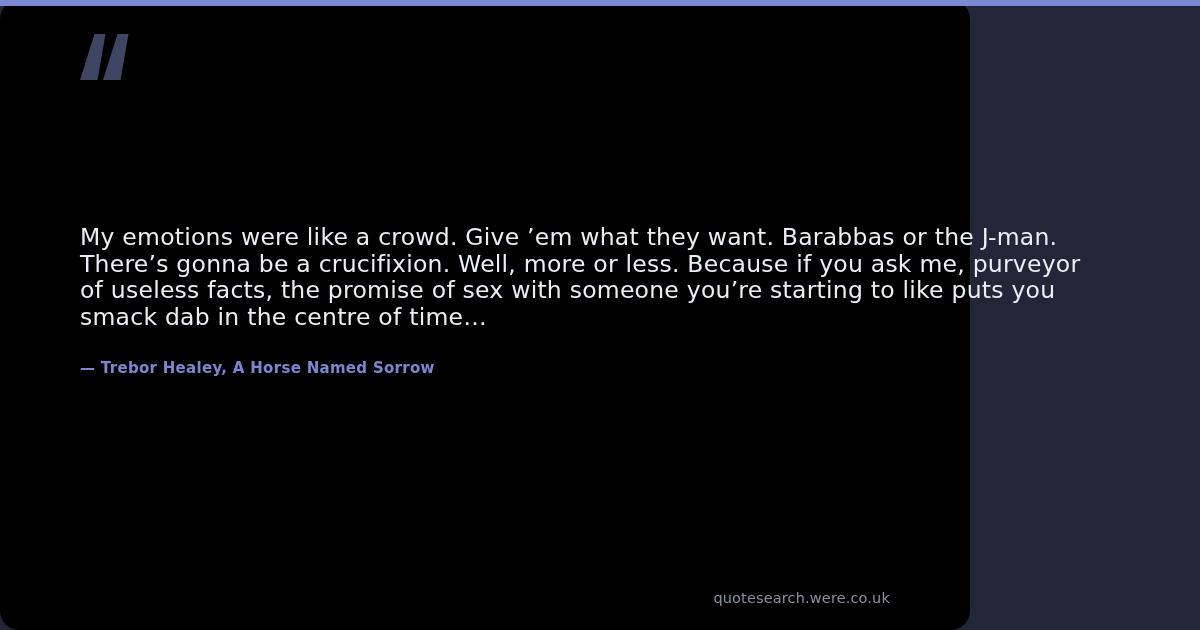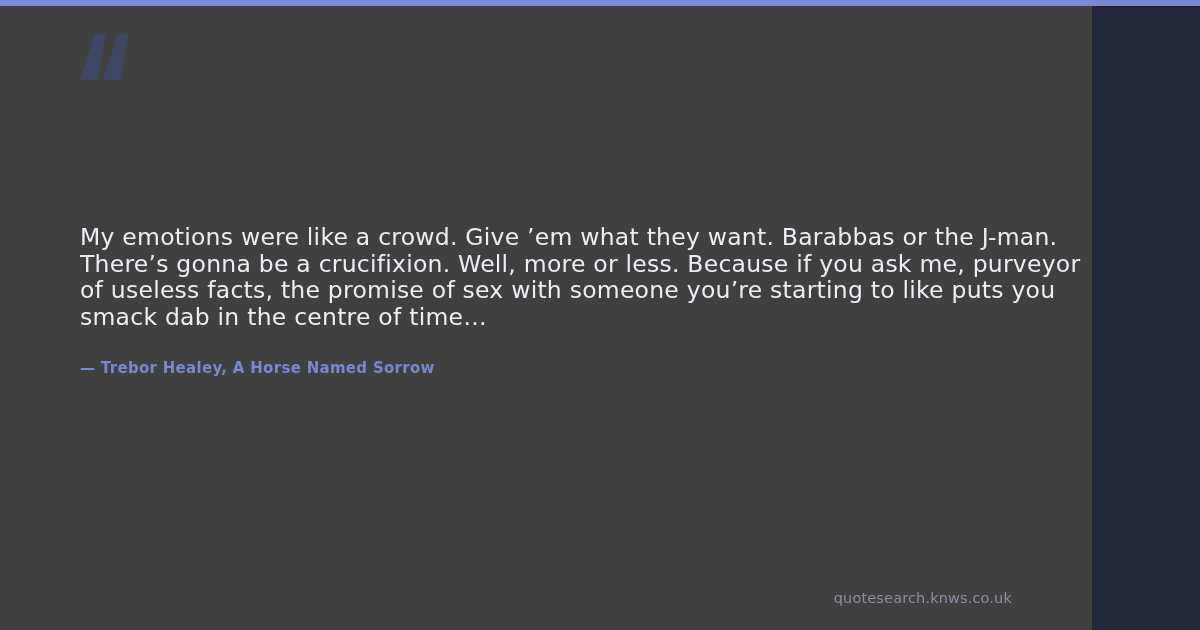--- a/index.html
+++ b/index.html
@@ -11,24 +11,25 @@
     width: 1200px;
     height: 630px;
     overflow: hidden;
     background: #222639;
     font-family: "DejaVu Sans", "Liberation Sans", sans-serif;
     -webkit-font-smoothing: antialiased;
   }
 
   .card {
     position: relative;
-    width: 1092px;
+    width: 970px;
     height: 630px;
-    background: #404040;
+    background: #000000;
     box-sizing: border-box;
+    border-radius: 19px;
   }
 
   .top-accent-bar {
     position: absolute;
     top: 0;
     left: 0;
     width: 1200px;
     height: 6px;
     background: #7b88d4;
   }
@@ -103,15 +104,15 @@
       <path d="M37.5 0 H48.5 L40.5 46 H23 Z" fill="#3f4663"></path>
     </svg>
   </div>
 
   <div class="quote-body">
     <p class="quote-text">My emotions were like a crowd. Give ’em what they want. Barabbas or the J-man. There’s gonna be a crucifixion. Well, more or less. Because if you ask me, purveyor of useless facts, the promise of sex with someone you’re starting to like puts you smack dab in the centre of time…</p>
   </div>
 
   <p class="attribution">— Trebor Healey, A Horse Named Sorrow</p>
 
-  <p class="footer-url">quotesearch.knws.co.uk</p>
+  <p class="footer-url">quotesearch.were.co.uk</p>
 
 </div>
 
 </body></html>

